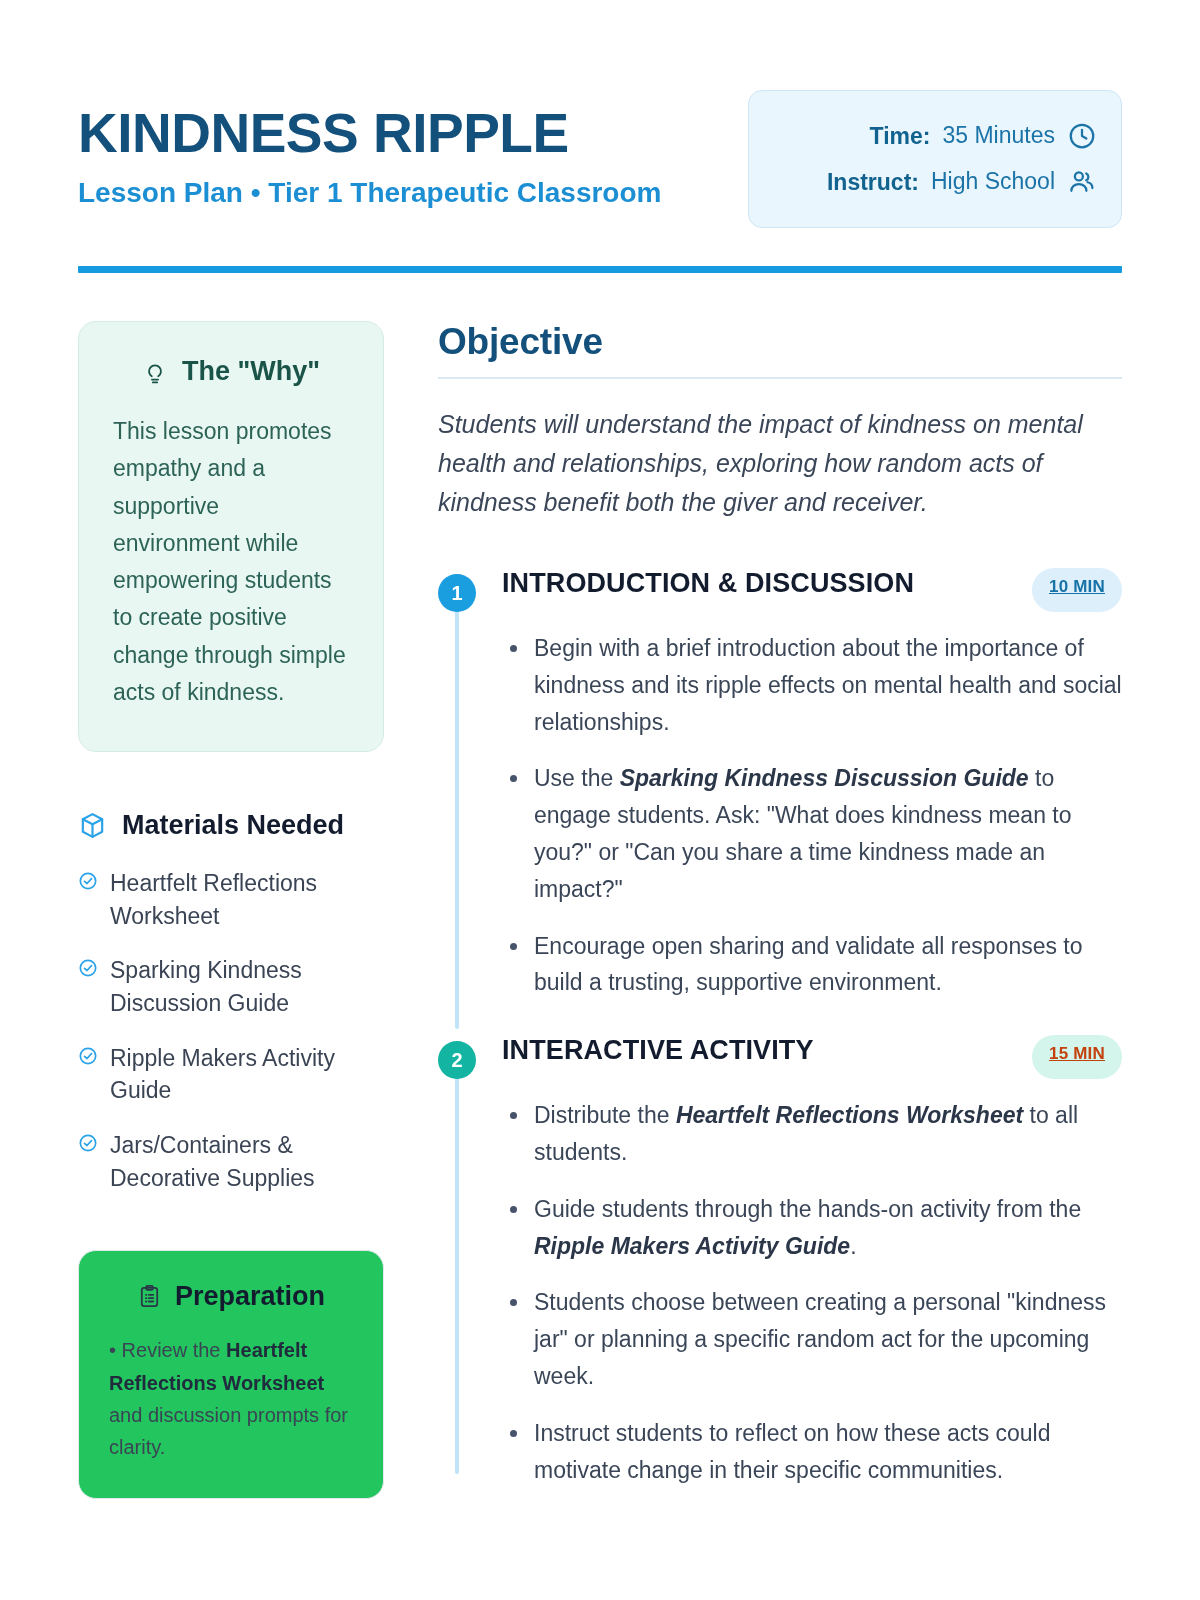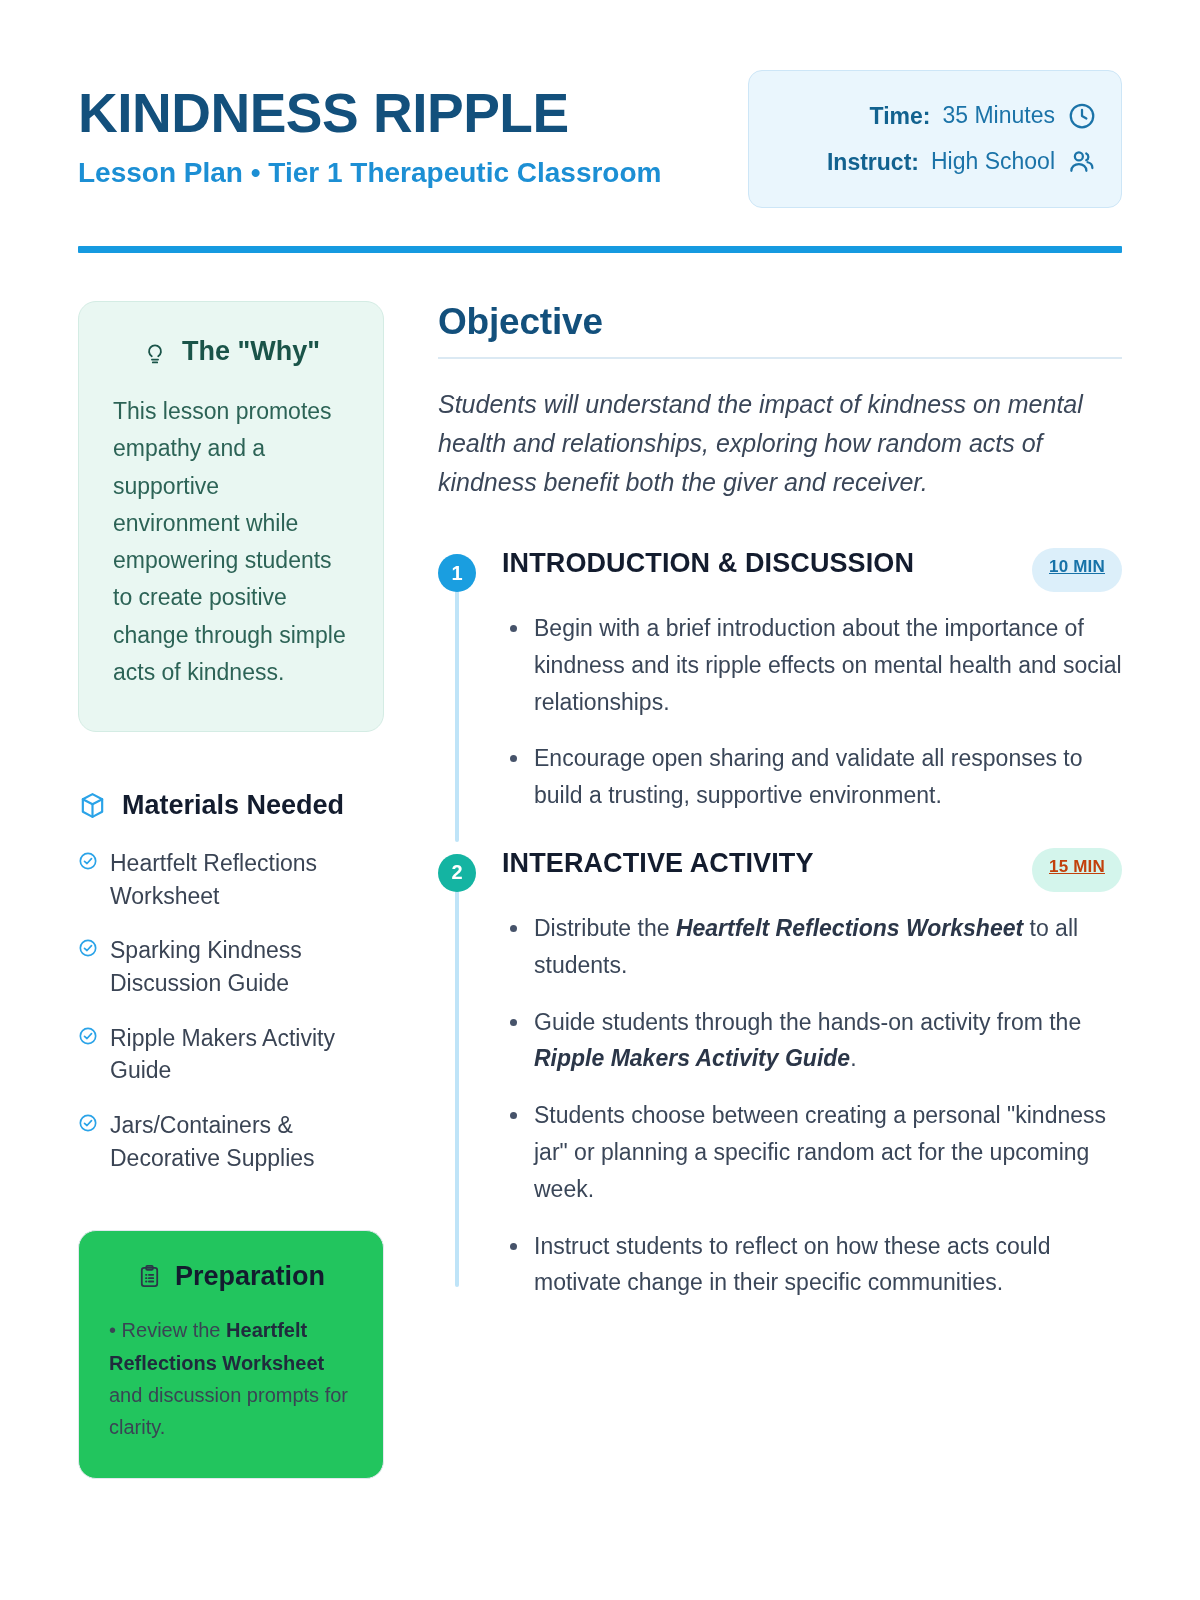--- a/index.html
+++ b/index.html
@@ -9,21 +9,21 @@
     height: 1600px;
     background: #ffffff;
     font-family: "Liberation Sans", sans-serif;
     overflow: hidden;
   }
 
   .page {
     position: relative;
     width: 1200px;
     height: 1272px;
-    padding: 70px 78px 0 78px;
+    padding: 90px 78px 0 78px;
   }
 
   
   .header {
     display: flex;
     align-items: flex-start;
     justify-content: space-between;
     gap: 30px;
   }
 
@@ -448,20 +448,21 @@
 
         <div class="step">
           <div class="step-line"></div>
           <div class="step-badge" id="badge-1" style="background: rgb(26, 158, 224);">1</div>
           <div class="step-head">
             <span class="step-title">INTRODUCTION &amp; DISCUSSION</span>
             <span class="step-pill" id="pill-1" style="background: rgb(220, 239, 250); color: rgb(23, 114, 168);">10 MIN</span>
           </div>
           <ul class="step-bullets">
             <li><span>Begin with a brief introduction about the importance of kindness and its ripple effects on mental health and social relationships.</span></li>
+            <li><span>Use the </span><b>Sparking Kindness Discussion Guide</b><span> to engage students. Ask: "What does kindness mean to you?" or "Can you share a time kindness made an impact?"</span></li>
             <li><span>Encourage open sharing and validate all responses to build a trusting, supportive environment.</span></li>
           </ul>
         </div>
 
         <div class="step">
           <div class="step-line"></div>
           <div class="step-badge" id="badge-2" style="background: rgb(20, 180, 162);">2</div>
           <div class="step-head">
             <span class="step-title">INTERACTIVE ACTIVITY</span>
             <span class="step-pill" id="pill-2" style="background: rgb(212, 245, 236); color: #c2410c;">15 MIN</span>

